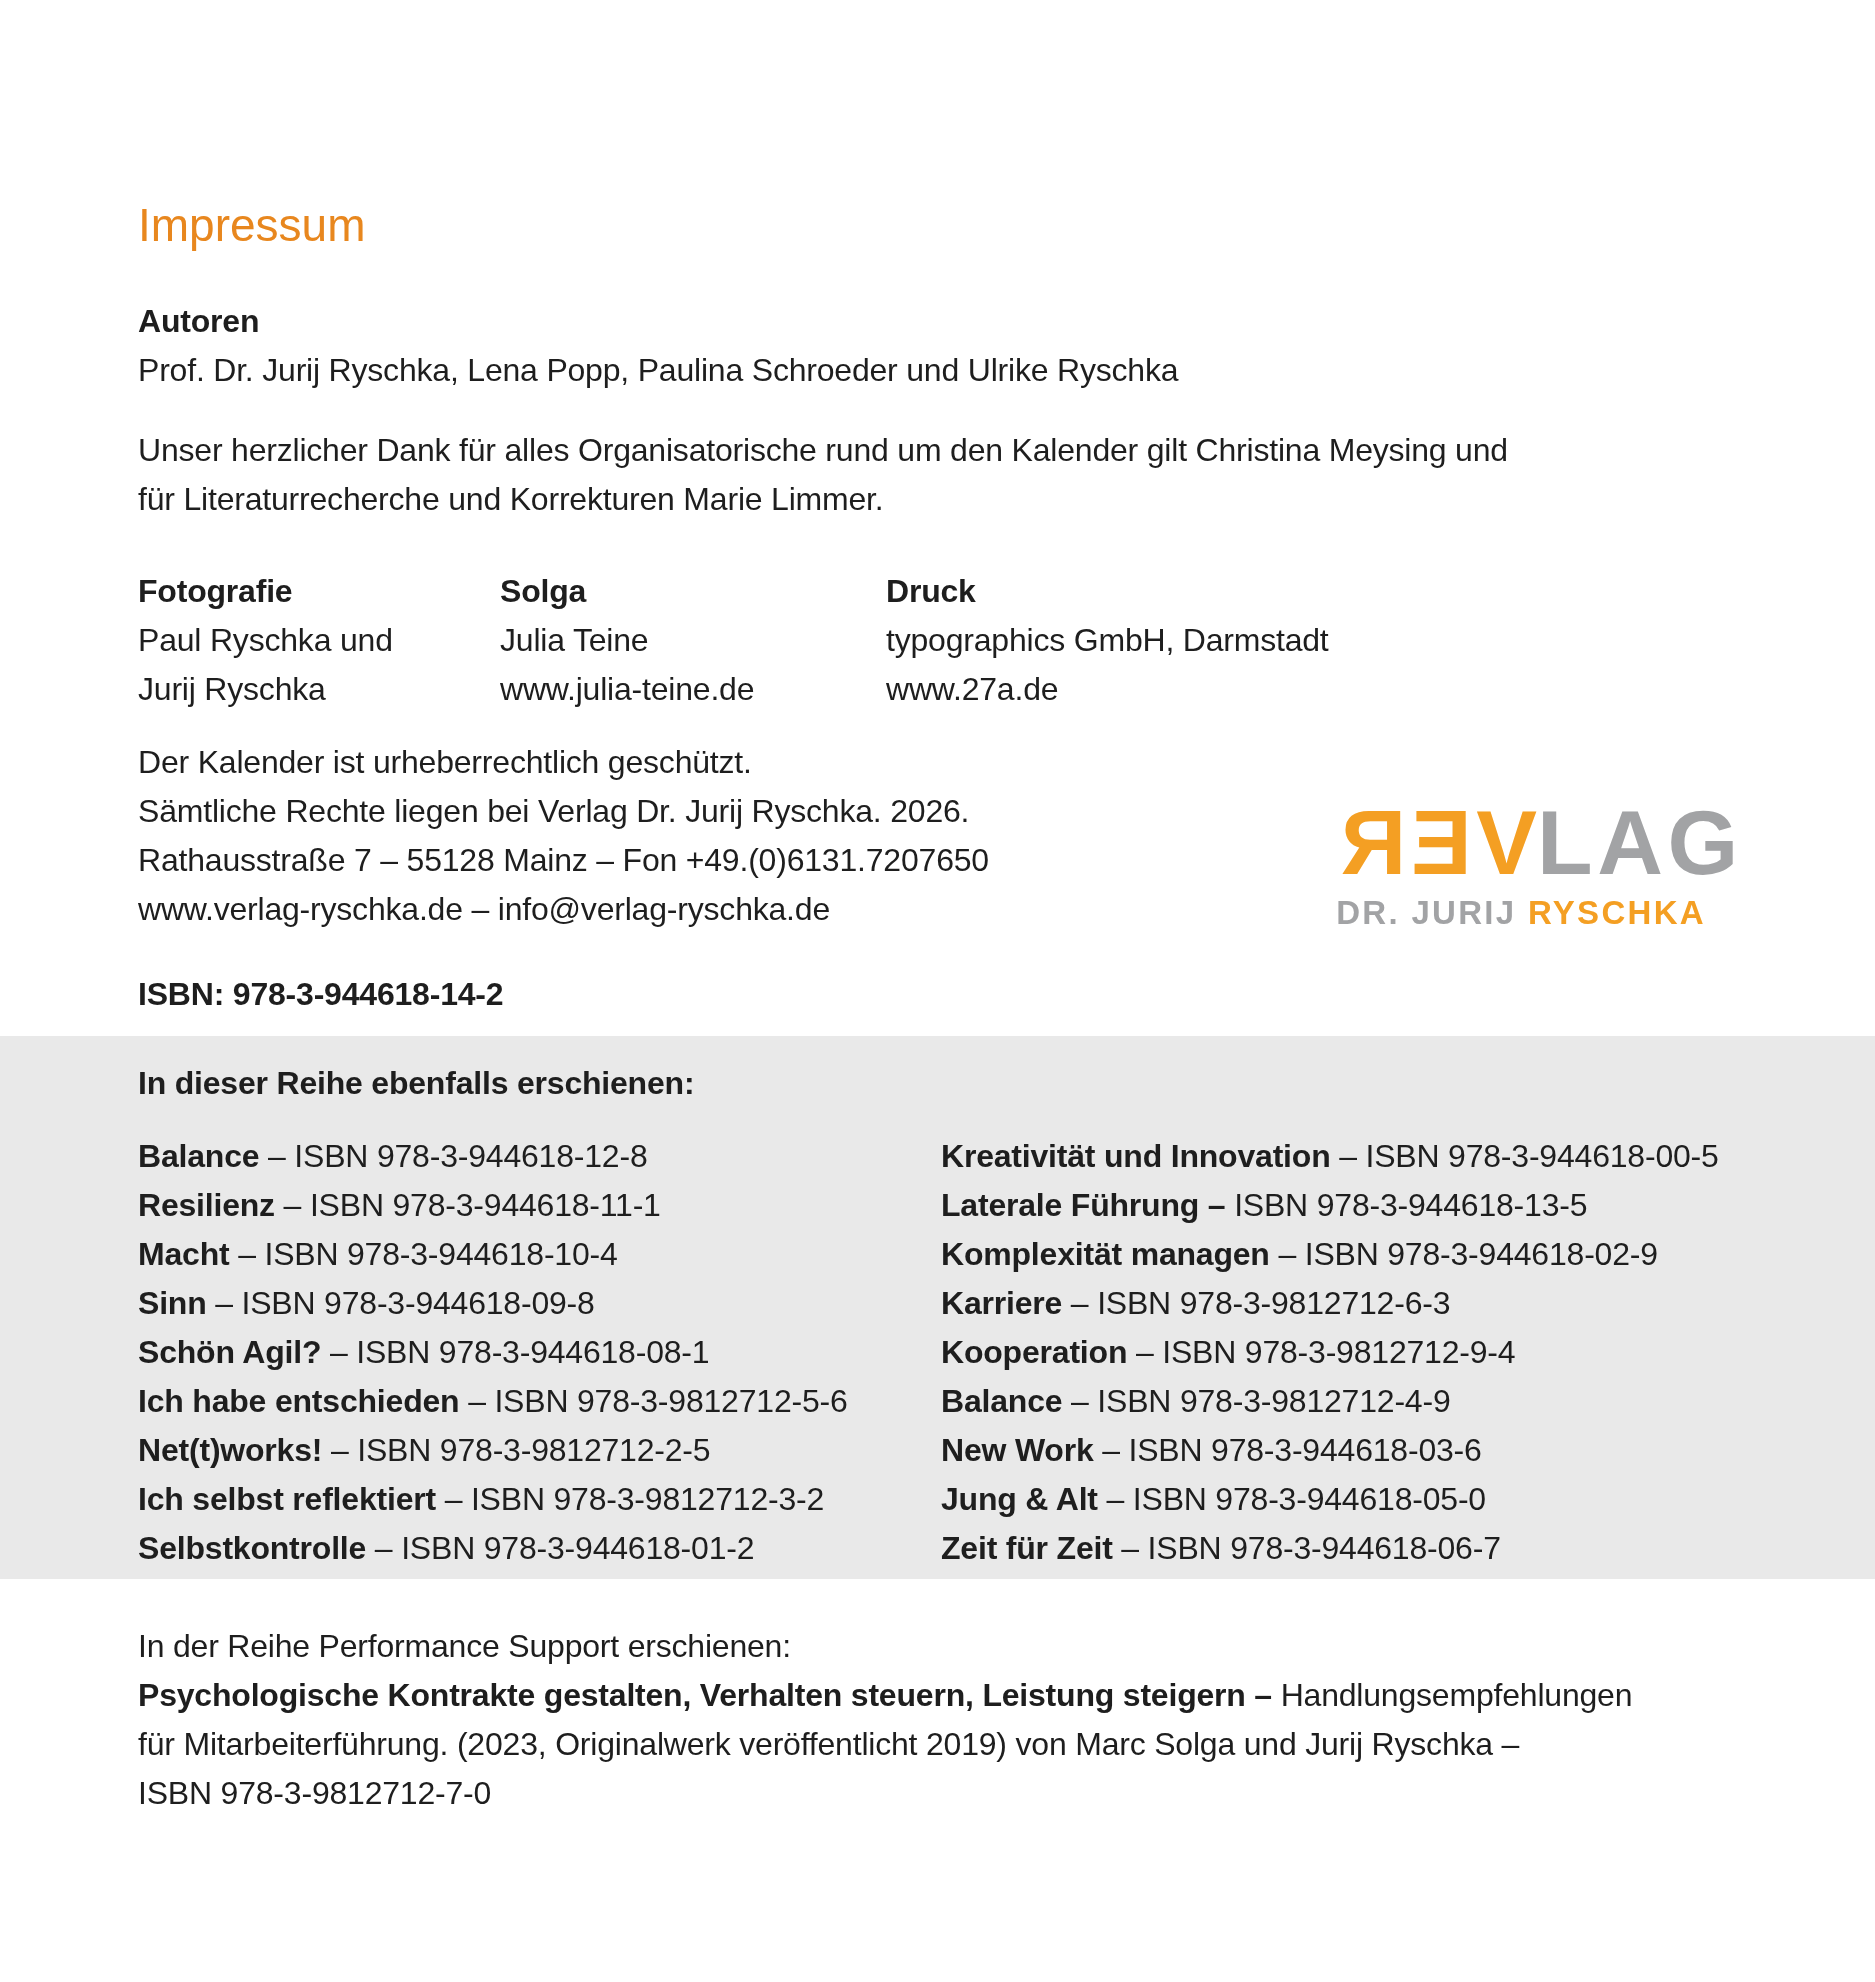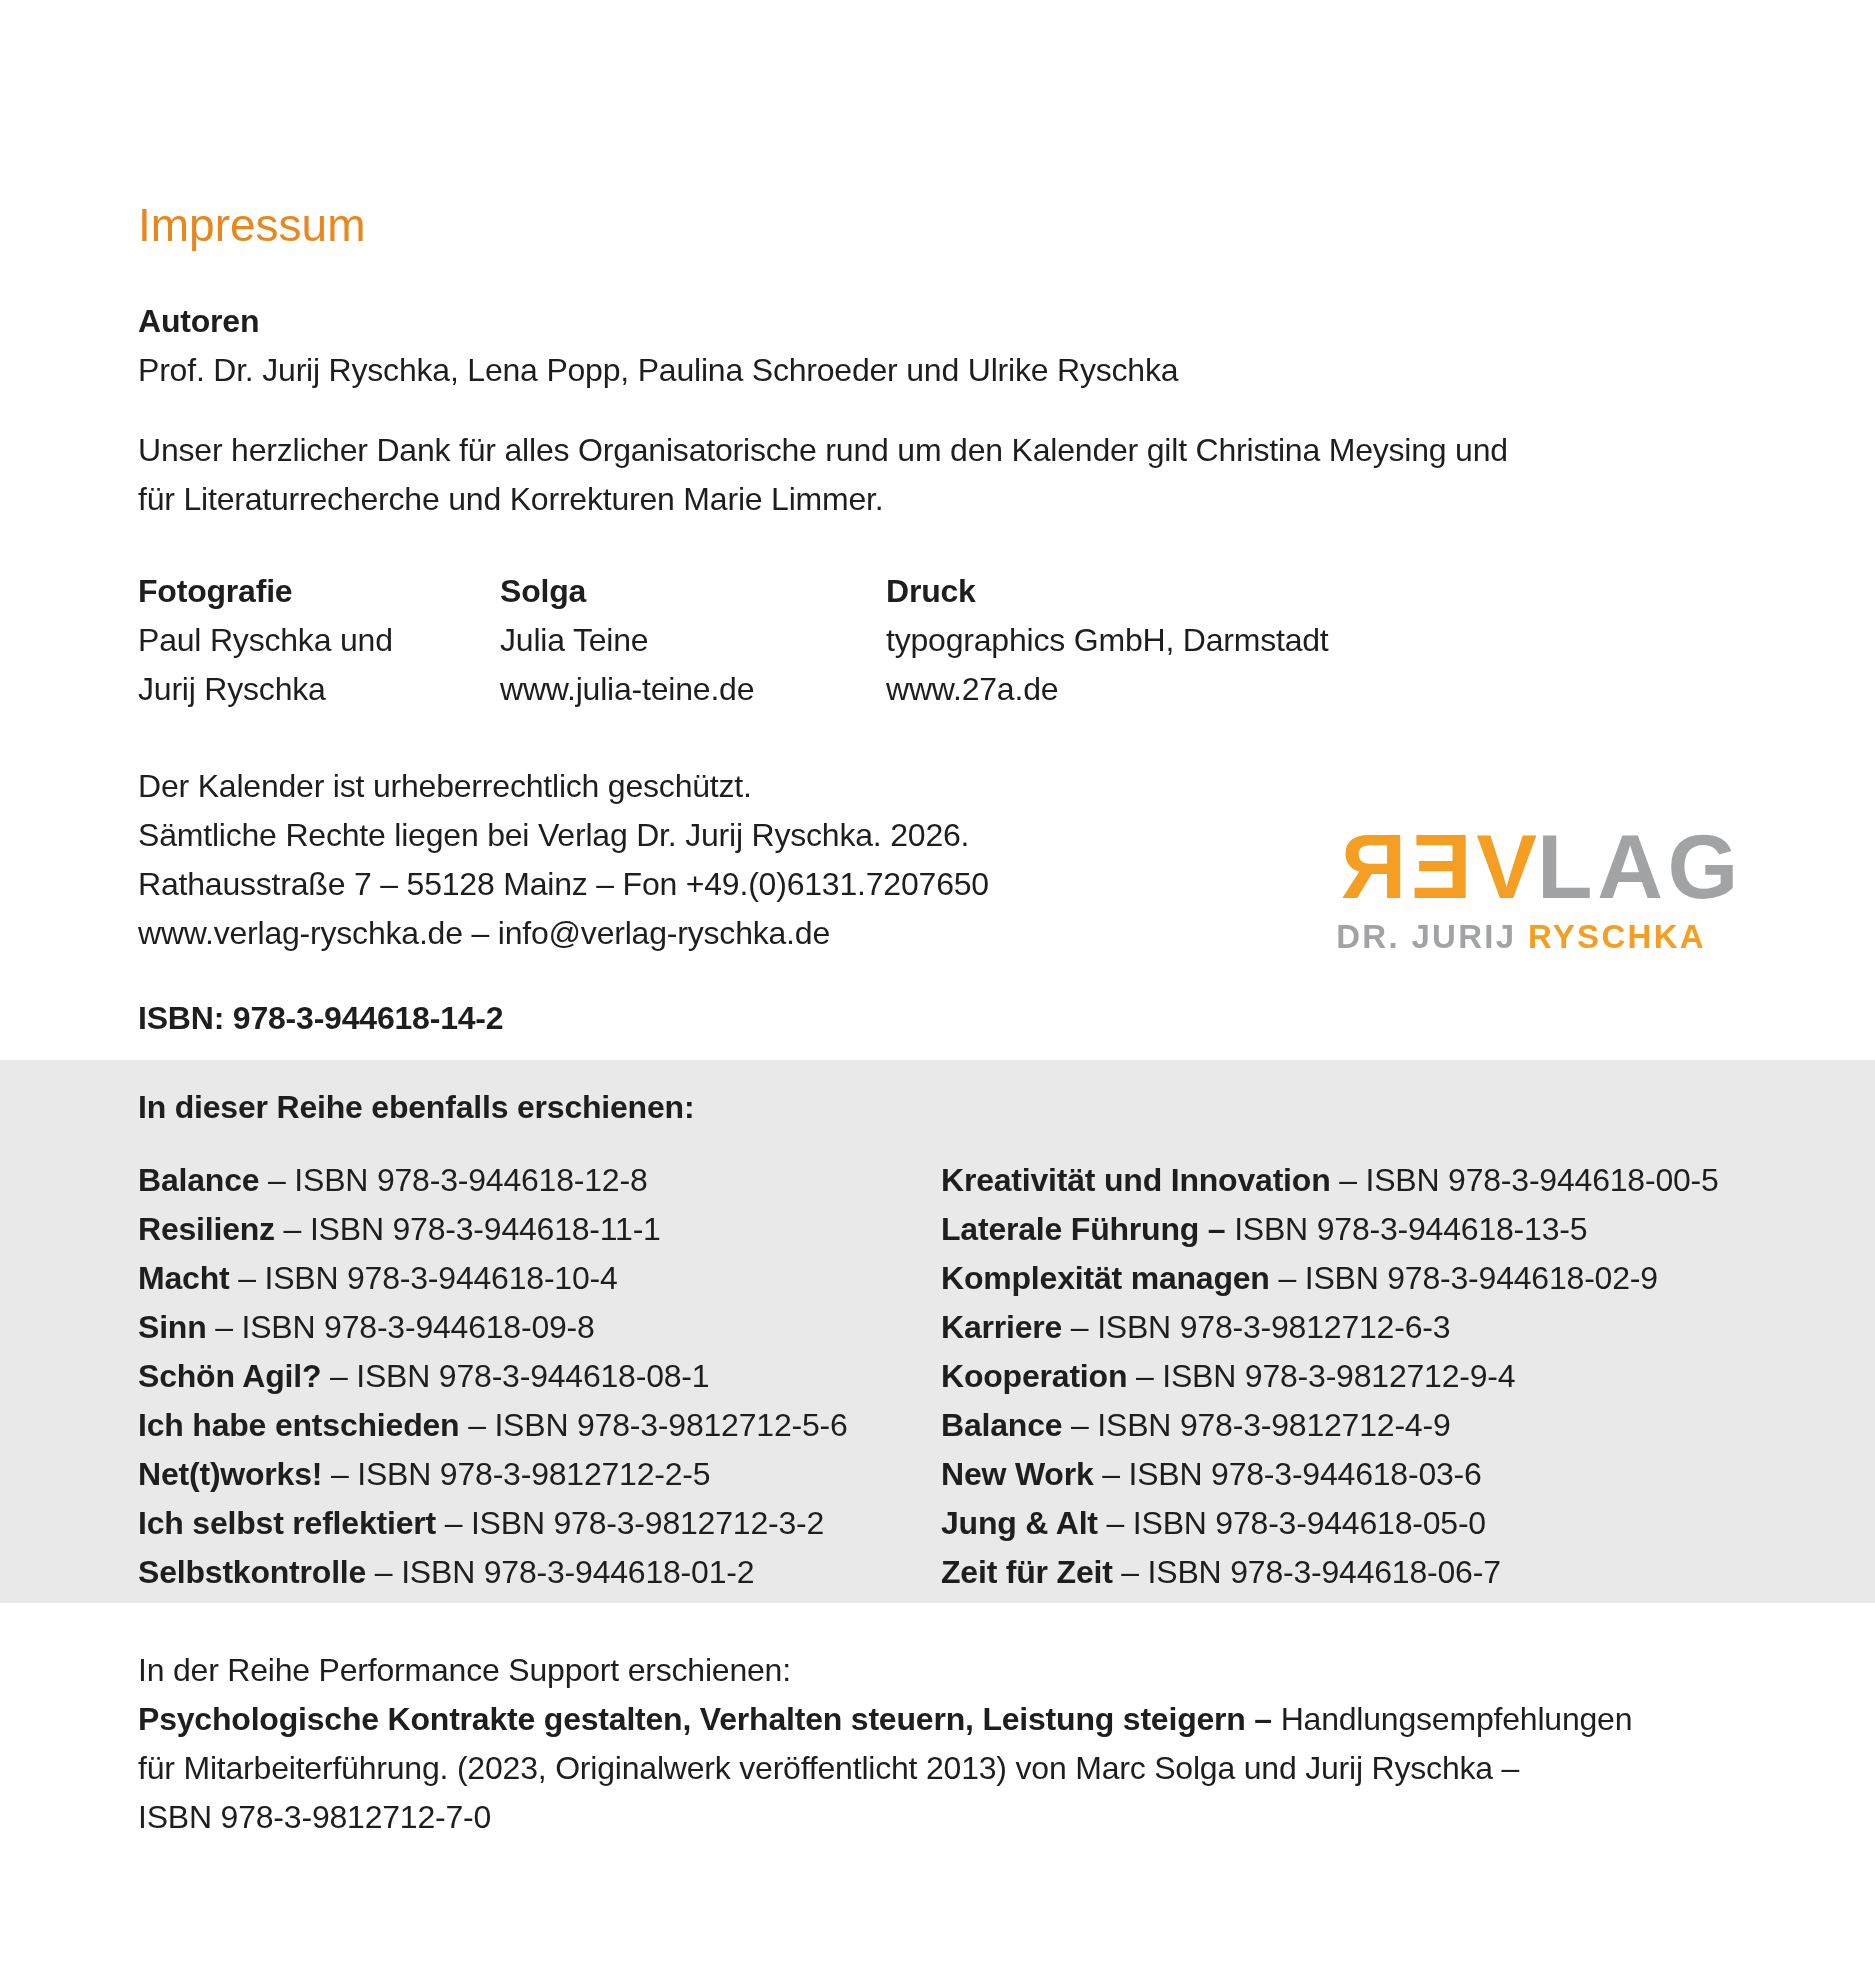--- a/index.html
+++ b/index.html
@@ -35,21 +35,21 @@
 
   .authors-section { margin-top: 42px; }
   .thanks-paragraph { margin-top: 31px; }
 
   .credits-section {
     margin-top: 43px;
     display: grid;
     grid-template-columns: 362px 386px 1fr;
   }
 
-  .copyright-section { margin-top: 48px; position: relative; }
+  .copyright-section { margin-top: 24px; position: relative; }
 
   .publisher-logo { position: absolute; top: 59px; right: 56px; }
   .logo-word {
     font-size: 91px;
     line-height: 91px;
     font-weight: bold;
     letter-spacing: 4.6px;
     color: var(--logo-gray);
     white-space: nowrap;
   }
@@ -165,18 +165,18 @@
           <div class="book-row"><span class="book-title">Jung &amp; Alt</span><span> – ISBN 978-3-944618-05-0</span></div>
           <div class="book-row"><span class="book-title">Zeit für Zeit</span><span> – ISBN 978-3-944618-06-7</span></div>
         </div>
       </div>
     </div>
   </div>
 
   <div class="content performance-section">
     <div class="line">In der Reihe Performance Support erschienen:</div>
     <div class="line"><span class="bold">Psychologische Kontrakte gestalten, Verhalten steuern, Leistung steigern –</span><span> Handlungsempfehlungen</span></div>
-    <div class="line">für Mitarbeiterführung. (2023, Originalwerk veröffentlicht 2013) von Marc Solga und Jurij Ryschka –</div>
+    <div class="line">für Mitarbeiterführung. (2023, Originalwerk veröffentlicht 2019) von Marc Solga und Jurij Ryschka –</div>
     <div class="line">ISBN 978-3-9812712-7-0</div>
   </div>
 
 </div>
 
 
 </body></html>

